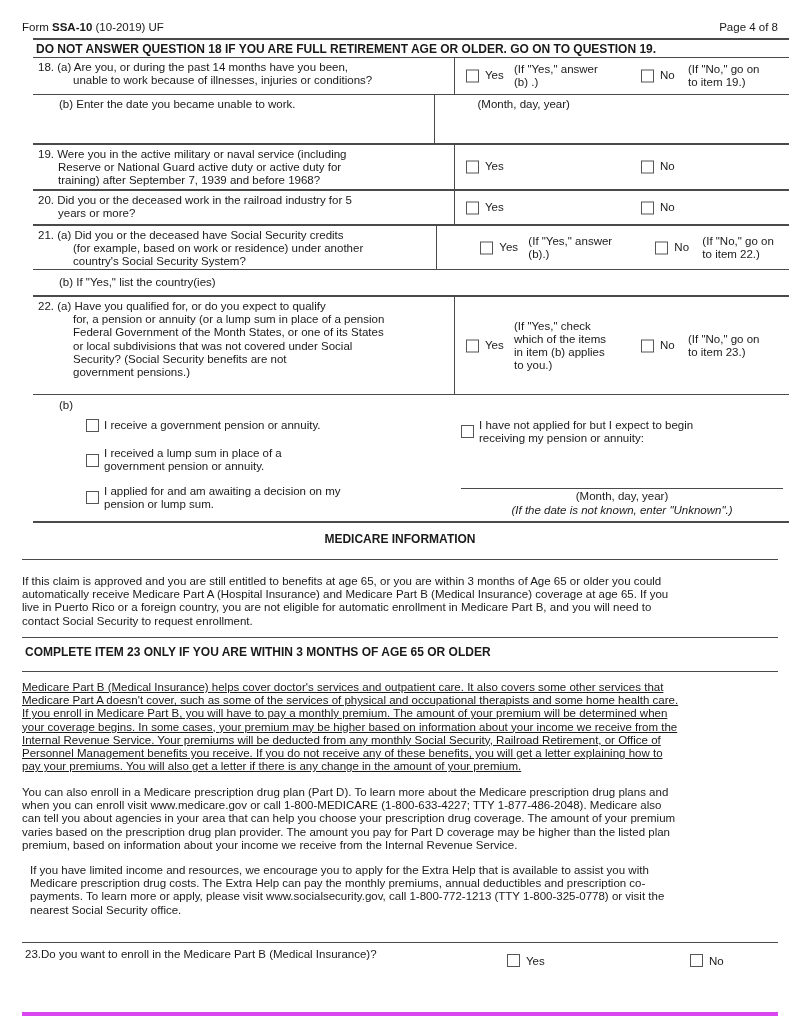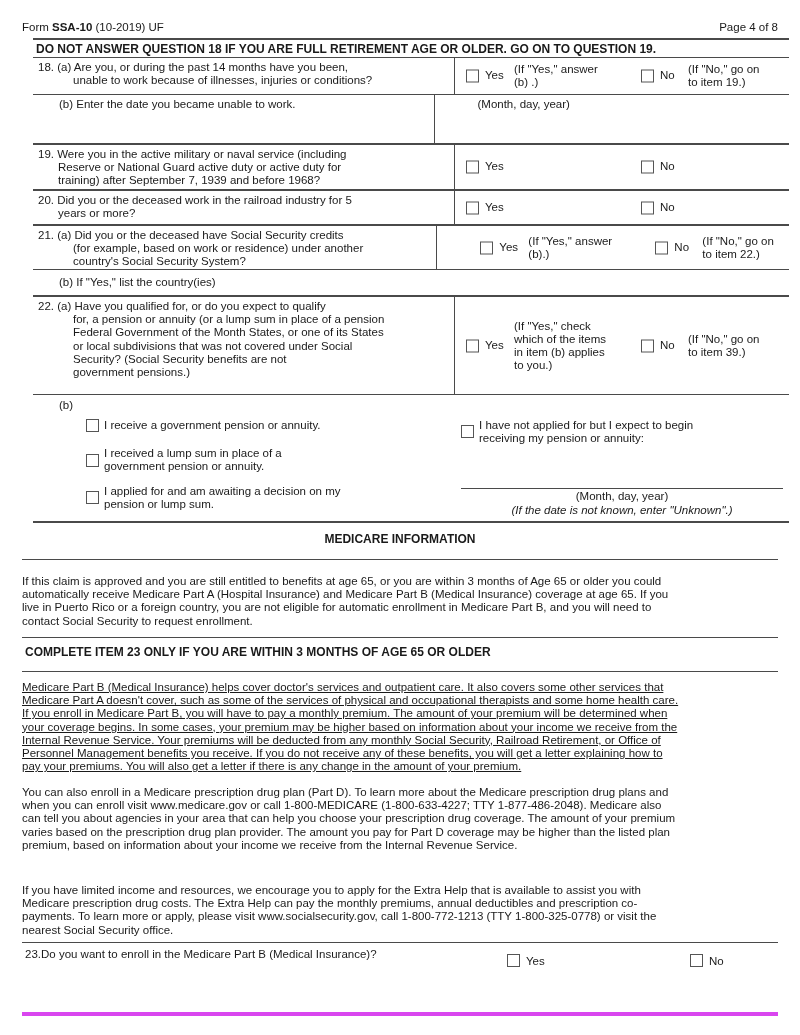--- a/index.html
+++ b/index.html
@@ -148,21 +148,21 @@
         <div class="vc cond" style="left:59px;">
           <div>(If "Yes," check</div>
           <div>which of the items</div>
           <div>in item (b) applies</div>
           <div>to you.)</div>
         </div>
         <span class="cbabs" style="left:186px;"></span>
         <span class="vc" style="left:205px;">No</span>
         <div class="vc cond" style="left:233px;">
           <div>(If "No," go on</div>
-          <div>to item 39.)</div>
+          <div>to item 23.)</div>
         </div>
       </div>
     </div>
 
     <div class="trow b2" style="height:128px;display:block;">
       <div class="abs" style="left:26px;top:4px;">(b)</div>
 
       <span class="cb abs" style="left:53px;top:24px;"></span>
       <div class="abs" style="left:71px;top:24px;">I receive a government pension or annuity.</div>
 
@@ -212,21 +212,21 @@
   </div>
 
   <div class="abs para" style="left:22px;top:786px;width:756px;">
     <div>You can also enroll in a Medicare prescription drug plan (Part D). To learn more about the Medicare prescription drug plans and</div>
     <div>when you can enroll visit www.medicare.gov or call 1-800-MEDICARE (1-800-633-4227; TTY 1-877-486-2048). Medicare also</div>
     <div>can tell you about agencies in your area that can help you choose your prescription drug coverage. The amount of your premium</div>
     <div>varies based on the prescription drug plan provider. The amount you pay for Part D coverage may be higher than the listed plan</div>
     <div>premium, based on information about your income we receive from the Internal Revenue Service.</div>
   </div>
 
-  <div class="abs para" style="left:22px;top:864px;width:756px;margin-top:20px;">
+  <div class="abs para" style="left:30px;top:864px;width:756px;">
     <div>If you have limited income and resources, we encourage you to apply for the Extra Help that is available to assist you with</div>
     <div>Medicare prescription drug costs. The Extra Help can pay the monthly premiums, annual deductibles and prescription co-</div>
     <div>payments. To learn more or apply, please visit www.socialsecurity.gov, call 1-800-772-1213 (TTY 1-800-325-0778) or visit the</div>
     <div>nearest Social Security office.</div>
   </div>
 
   <div class="abs" style="left:22px;top:942px;width:756px;height:74px;box-sizing:border-box;border-top:1px solid #4a4a4a;border-bottom:4px solid #d946ef;">
     <div class="abs" style="left:3px;top:5px;">23.Do you want to enroll in the Medicare Part B (Medical Insurance)?</div>
     <span class="cb abs" style="left:485px;top:11px;"></span>
     <span class="abs" style="left:504px;top:12px;">Yes</span>

